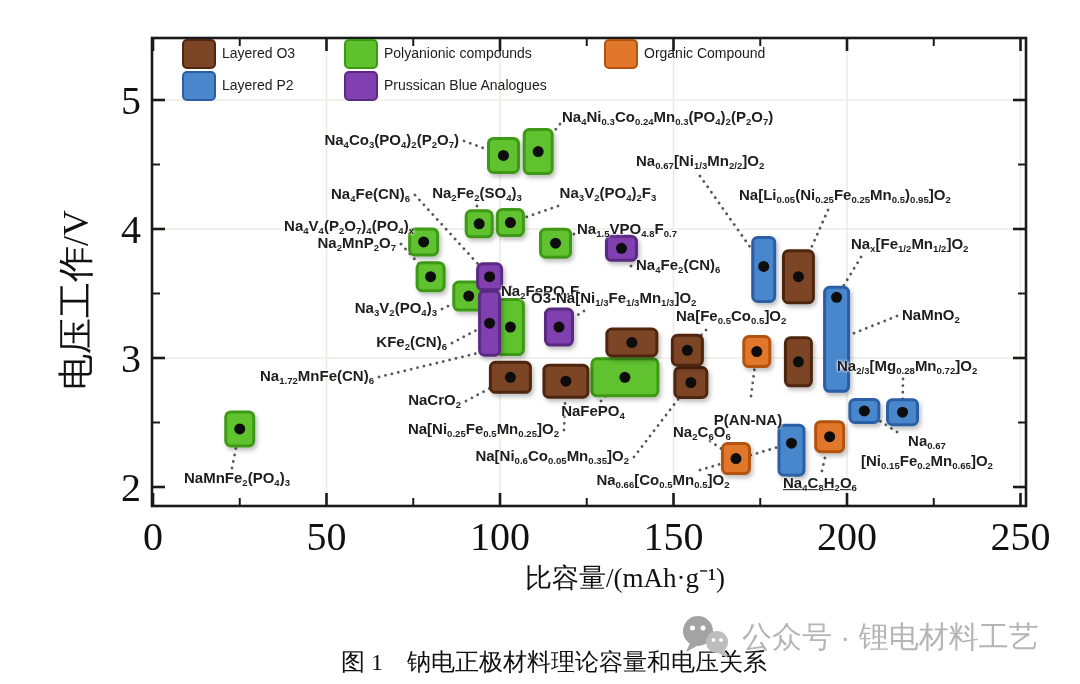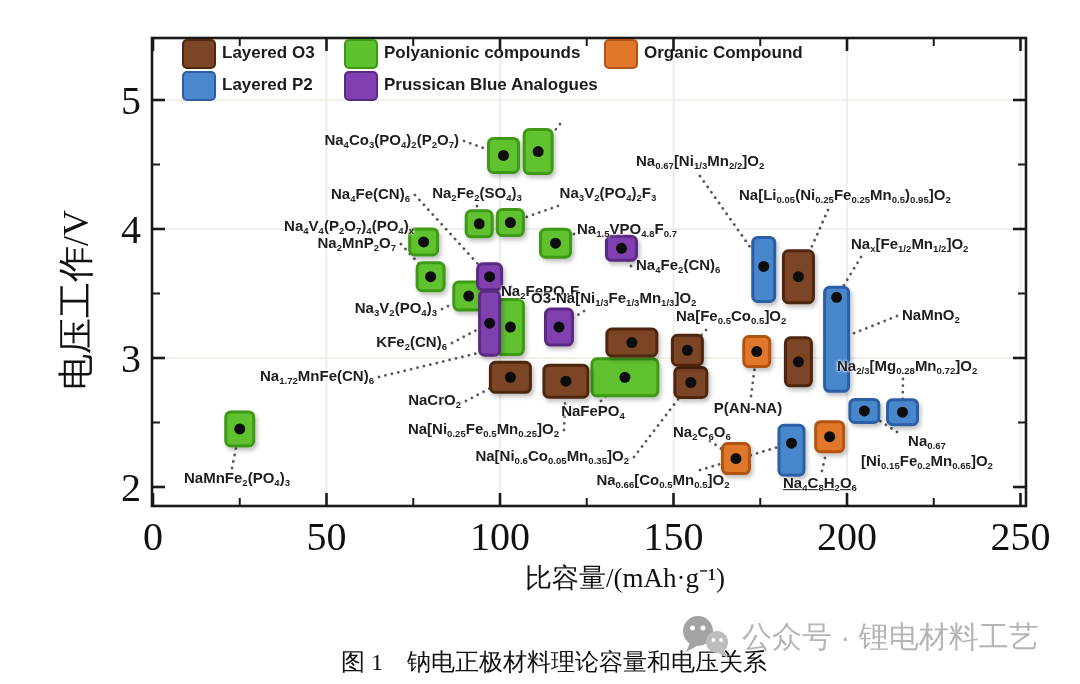--- a/index.html
+++ b/index.html
@@ -11,21 +11,21 @@
           line-height:1.25;text-shadow:0 0 3px #fff,0 0 3px #fff;}
   .flabel sub{font-size:.64em;vertical-align:-.28em;}
   .tickx{position:absolute;font-family:"Liberation Serif",serif;font-size:40px;color:#111;
          transform:translate(-50%,0);}
   .ticky{position:absolute;font-family:"Liberation Serif",serif;font-size:40px;color:#111;
          transform:translate(-100%,-50%);}
   .axis-title{position:absolute;font-family:"Liberation Serif",serif;color:#111;white-space:nowrap;}
   #x-title{left:625px;top:558px;font-size:27px;transform:translate(-50%,0);}
   #y-title{left:76px;top:300px;font-size:36px;transform:translate(-50%,-50%) rotate(-90deg);}
   .legend-sw{position:absolute;width:30px;height:26px;border-radius:5px;border-style:solid;border-width:2px;}
-  .legend-lb{position:absolute;font-weight:bold;font-size:17px;color:#1c1c1c;
+  .legend-lb{position:absolute;font-weight:normal;font-size:14px;color:#1c1c1c;
              transform:translate(0,-50%);white-space:nowrap;}
   #caption{position:absolute;left:554px;top:646px;transform:translate(-50%,0);
            font-family:"Liberation Serif",serif;font-size:24px;color:#101010;white-space:nowrap;}
   #watermark{position:absolute;left:680px;top:614px;display:flex;align-items:center;gap:8px;
              color:#b5b5b5;font-size:30px;white-space:nowrap;}
 </style>
 </head>
 <body>
 
 <div class="page">
@@ -168,20 +168,21 @@
       <circle cx="829.6500000000001" cy="436.69" r="5.5" fill="#0d0d0d"></circle>
       <rect x="778.98" y="425.14" width="25" height="50" rx="5" fill="#4a87cd" stroke="#2b5ea6" stroke-width="3" filter="url(#msh)"></rect>
       <circle cx="791.48" cy="443.14" r="5.5" fill="#0d0d0d"></circle>
       <rect x="785.4200000000001" y="337.87" width="26" height="48" rx="5" fill="#7c4526" stroke="#4e2710" stroke-width="3" filter="url(#msh)"></rect>
       <circle cx="798.4200000000001" cy="361.87" r="5.5" fill="#0d0d0d"></circle>
     </svg>
   <div id="overlay">
     <div id="x-title" class="axis-title">比容量/(mAh·g⁻¹)</div>
     <div id="y-title" class="axis-title">电压工作/V</div>
   <div class="flabel" style="left: 459px; top: 141px; transform: translate(-100%, -50%);">Na<sub>4</sub>Co<sub>3</sub>(PO<sub>4</sub>)<sub>2</sub>(P<sub>2</sub>O<sub>7</sub>)</div>
+      <div class="flabel" style="left: 562px; top: 118px; transform: translate(0px, -50%);">Na<sub>4</sub>Ni<sub>0.3</sub>Co<sub>0.24</sub>Mn<sub>0.3</sub>(PO<sub>4</sub>)<sub>2</sub>(P<sub>2</sub>O<sub>7</sub>)</div>
       <div class="flabel" style="left: 477px; top: 194px; transform: translate(-50%, -50%); text-align: center;">Na<sub>2</sub>Fe<sub>2</sub>(SO<sub>4</sub>)<sub>3</sub></div>
       <div class="flabel" style="left: 600px; top: 194px; transform: translate(-50%, -50%); text-align: center; padding-left: 16px;">Na<sub>3</sub>V<sub>2</sub>(PO<sub>4</sub>)<sub>2</sub>F<sub>3</sub></div>
       <div class="flabel" style="left: 577px; top: 230px; transform: translate(0px, -50%);">Na<sub>1.5</sub>VPO<sub>4.8</sub>F<sub>0.7</sub></div>
       <div class="flabel" style="left: 402px; top: 227px; transform: translate(-100%, -50%); margin-left: 12px;">Na<sub>4</sub>V<sub>4</sub>(P<sub>2</sub>O<sub>7</sub>)<sub>4</sub>(PO<sub>4</sub>)<sub>x</sub></div>
       <div class="flabel" style="left: 396px; top: 244px; transform: translate(-100%, -50%);">Na<sub>2</sub>MnP<sub>2</sub>O<sub>7</sub></div>
       <div class="flabel" style="left: 437px; top: 309px; transform: translate(-100%, -50%);">Na<sub>3</sub>V<sub>2</sub>(PO<sub>4</sub>)<sub>3</sub></div>
       <div class="flabel" style="left: 501px; top: 292px; transform: translate(0px, -50%);">Na<sub>2</sub>FePO<sub>4</sub>F</div>
       <div class="flabel" style="left: 593px; top: 412px; transform: translate(-50%, -50%); text-align: center;">NaFePO<sub>4</sub></div>
       <div class="flabel" style="left: 237px; top: 479px; transform: translate(-50%, -50%); text-align: center;">NaMnFe<sub>2</sub>(PO<sub>4</sub>)<sub>3</sub></div>
       <div class="flabel" style="left: 410px; top: 195px; transform: translate(-100%, -50%);">Na<sub>4</sub>Fe(CN)<sub>6</sub></div>
@@ -193,21 +194,21 @@
       <div class="flabel" style="left: 559px; top: 430px; transform: translate(-100%, -50%);">Na[Ni<sub>0.25</sub>Fe<sub>0.5</sub>Mn<sub>0.25</sub>]O<sub>2</sub></div>
       <div class="flabel" style="left: 629px; top: 457px; transform: translate(-100%, -50%);">Na[Ni<sub>0.6</sub>Co<sub>0.05</sub>Mn<sub>0.35</sub>]O<sub>2</sub></div>
       <div class="flabel" style="left: 676px; top: 317px; transform: translate(0px, -50%);">Na[Fe<sub>0.5</sub>Co<sub>0.5</sub>]O<sub>2</sub></div>
       <div class="flabel" style="left: 636px; top: 162px; transform: translate(0px, -50%);">Na<sub>0.67</sub>[Ni<sub>1/3</sub>Mn<sub>2/2</sub>]O<sub>2</sub></div>
       <div class="flabel" style="left: 739px; top: 196px; transform: translate(0px, -50%);">Na[Li<sub>0.05</sub>(Ni<sub>0.25</sub>Fe<sub>0.25</sub>Mn<sub>0.5</sub>)<sub>0.95</sub>]O<sub>2</sub></div>
       <div class="flabel" style="left: 851px; top: 245px; transform: translate(0px, -50%);">Na<sub>x</sub>[Fe<sub>1/2</sub>Mn<sub>1/2</sub>]O<sub>2</sub></div>
       <div class="flabel" style="left: 902px; top: 316px; transform: translate(0px, -50%);">NaMnO<sub>2</sub></div>
       <div class="flabel" style="left: 837px; top: 367px; transform: translate(0px, -50%);">Na<sub>2/3</sub>[Mg<sub>0.28</sub>Mn<sub>0.72</sub>]O<sub>2</sub></div>
       <div class="flabel" style="left: 927px; top: 452px; transform: translate(-50%, -50%); text-align: center;">Na<sub>0.67</sub>
 [Ni<sub>0.15</sub>Fe<sub>0.2</sub>Mn<sub>0.65</sub>]O<sub>2</sub></div>
-      <div class="flabel" style="left: 748px; top: 408px; transform: translate(-50%, -50%); text-align: left;">P(AN-NA)</div>
+      <div class="flabel" style="left: 748px; top: 420px; transform: translate(-50%, -50%); text-align: left;">P(AN-NA)</div>
       <div class="flabel" style="left: 673px; top: 433px; transform: translate(0px, -50%);">Na<sub>2</sub>C<sub>6</sub>O<sub>6</sub></div>
       <div class="flabel" style="left: 820px; top: 484px; transform: translate(-50%, -50%); text-align: center; text-decoration: underline;">Na<sub>4</sub>C<sub>8</sub>H<sub>2</sub>O<sub>6</sub></div>
       <div class="flabel" style="left: 663px; top: 481px; transform: translate(-50%, -50%); text-align: center;">Na<sub>0.66</sub>[Co<sub>0.5</sub>Mn<sub>0.5</sub>]O<sub>2</sub></div>
       <div class="tickx" style="left: 153px; top: 513px;">0</div>
       <div class="tickx" style="left: 326.5px; top: 513px;">50</div>
       <div class="tickx" style="left: 500px; top: 513px;">100</div>
       <div class="tickx" style="left: 673.5px; top: 513px;">150</div>
       <div class="tickx" style="left: 847px; top: 513px;">200</div>
       <div class="tickx" style="left: 1020.5px; top: 513px;">250</div>
       <div class="ticky" style="left: 141px; top: 100px;">5</div>

